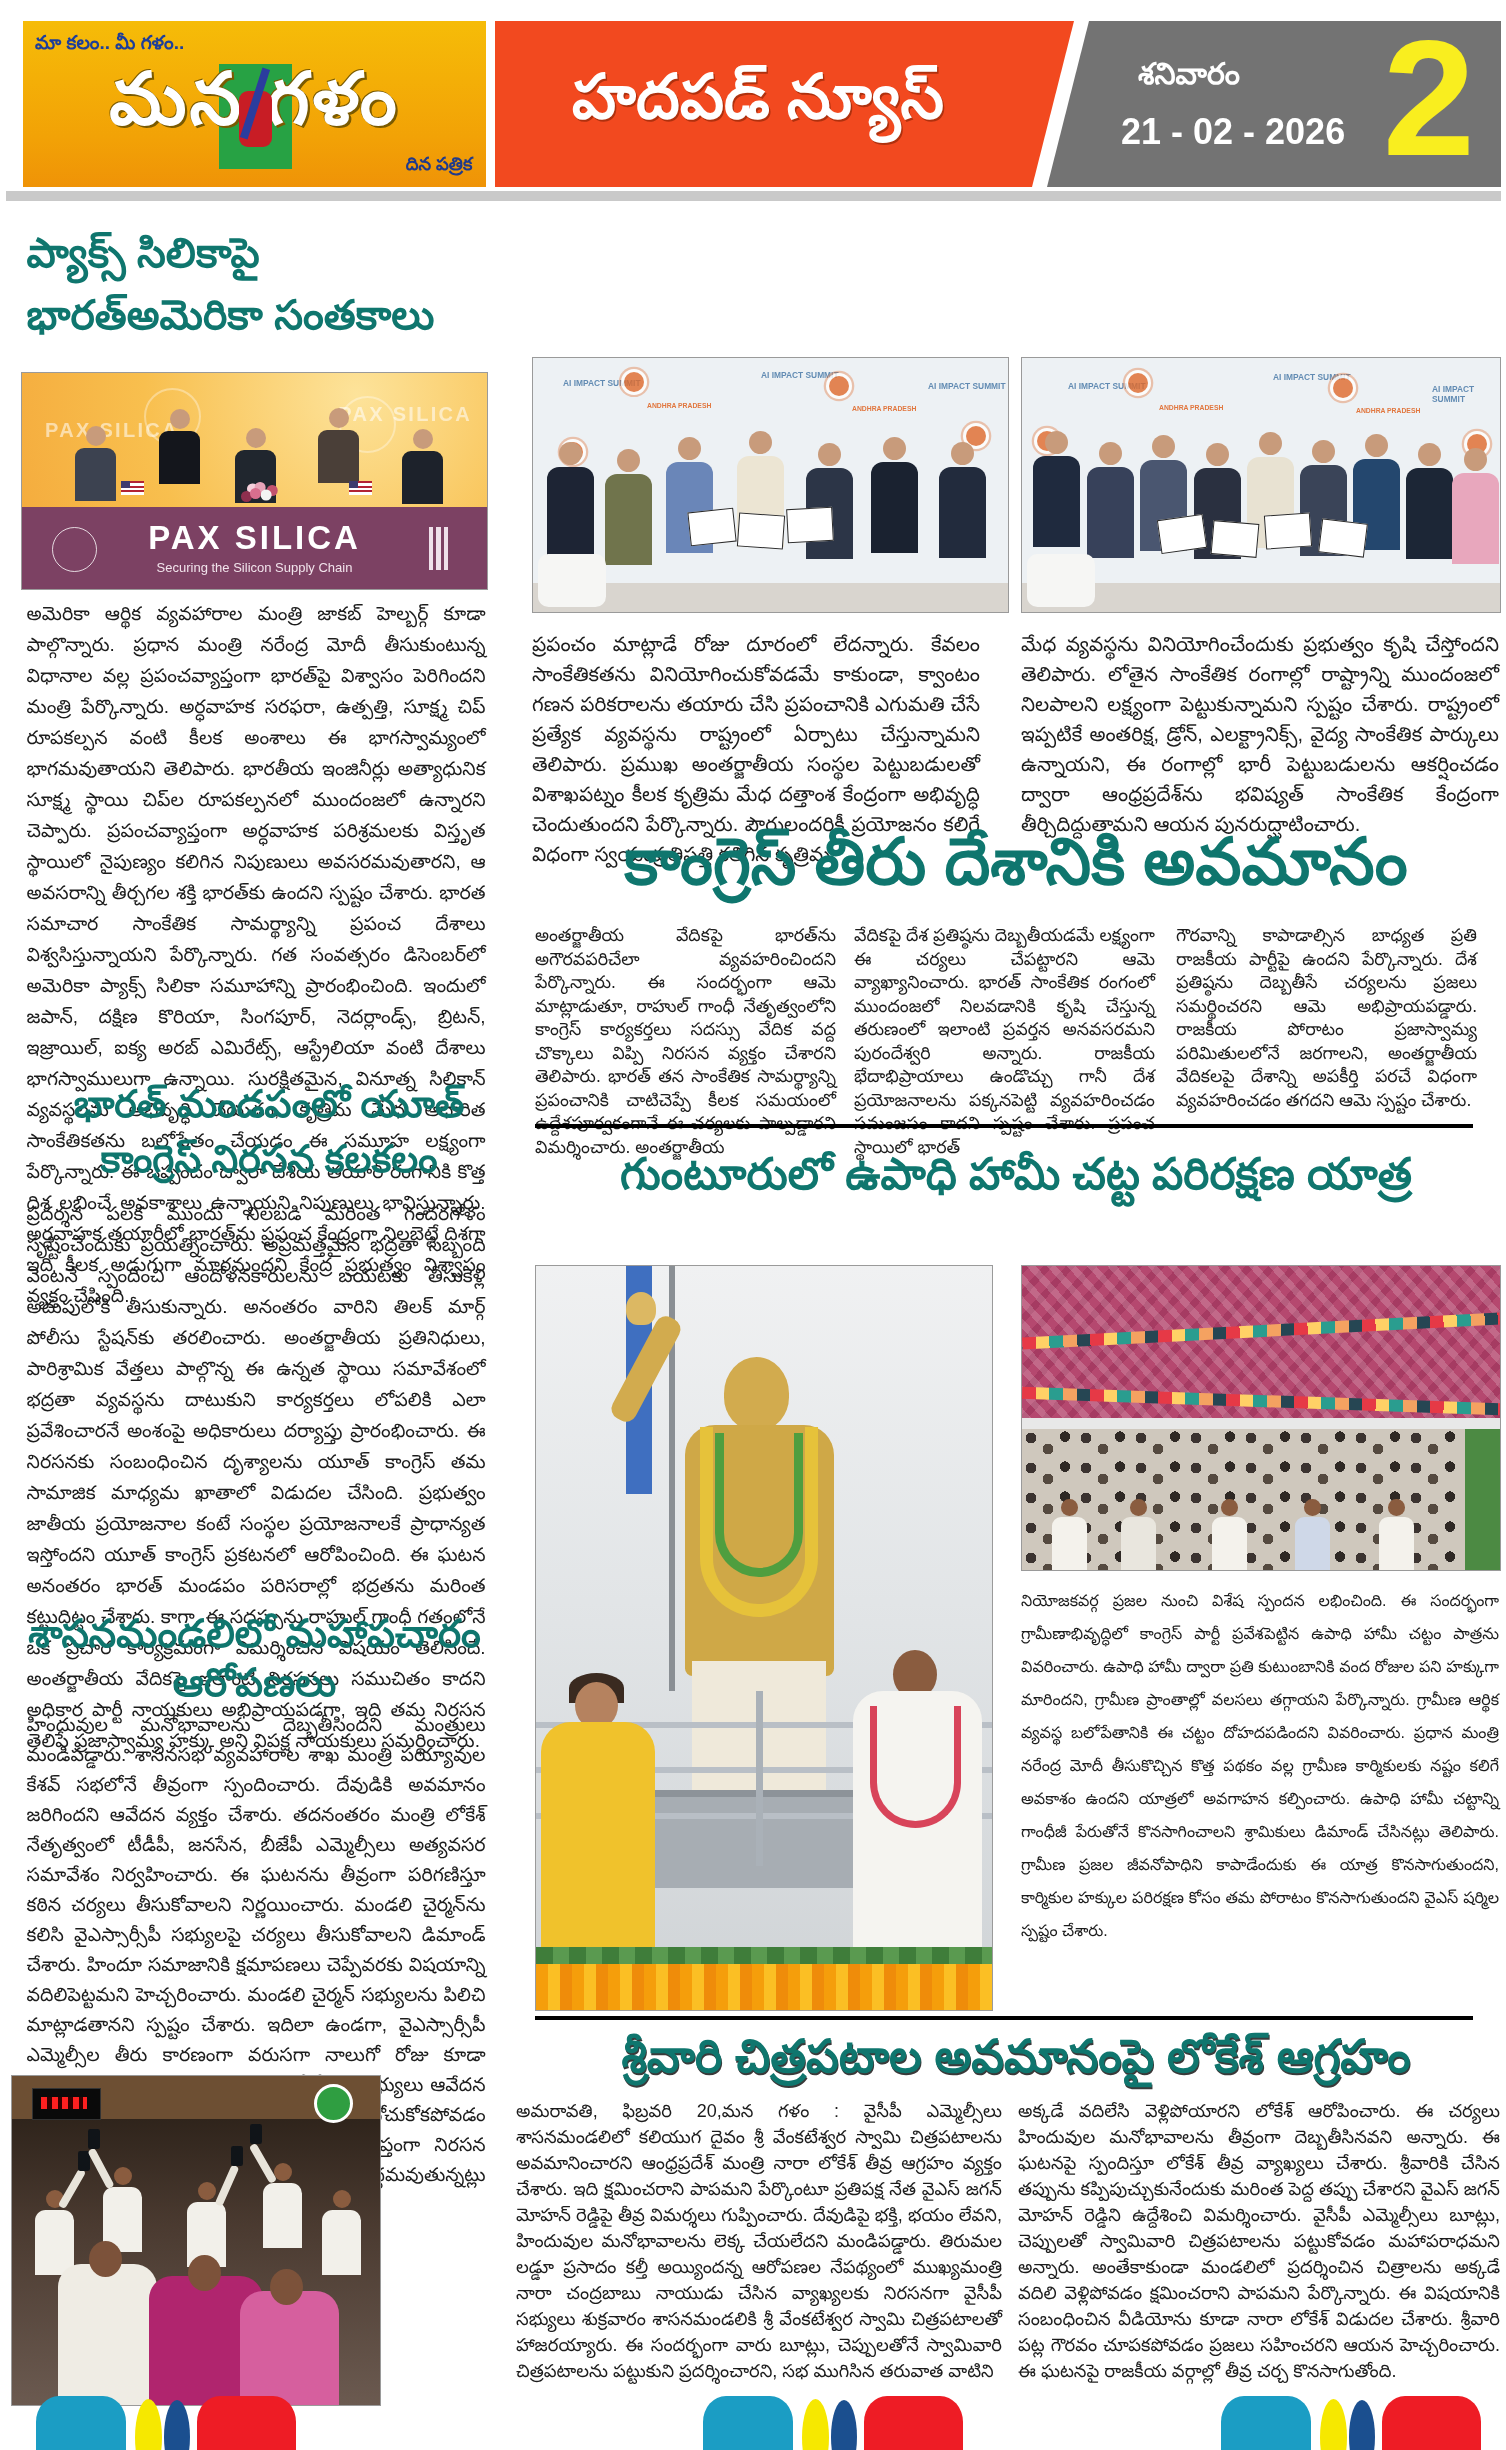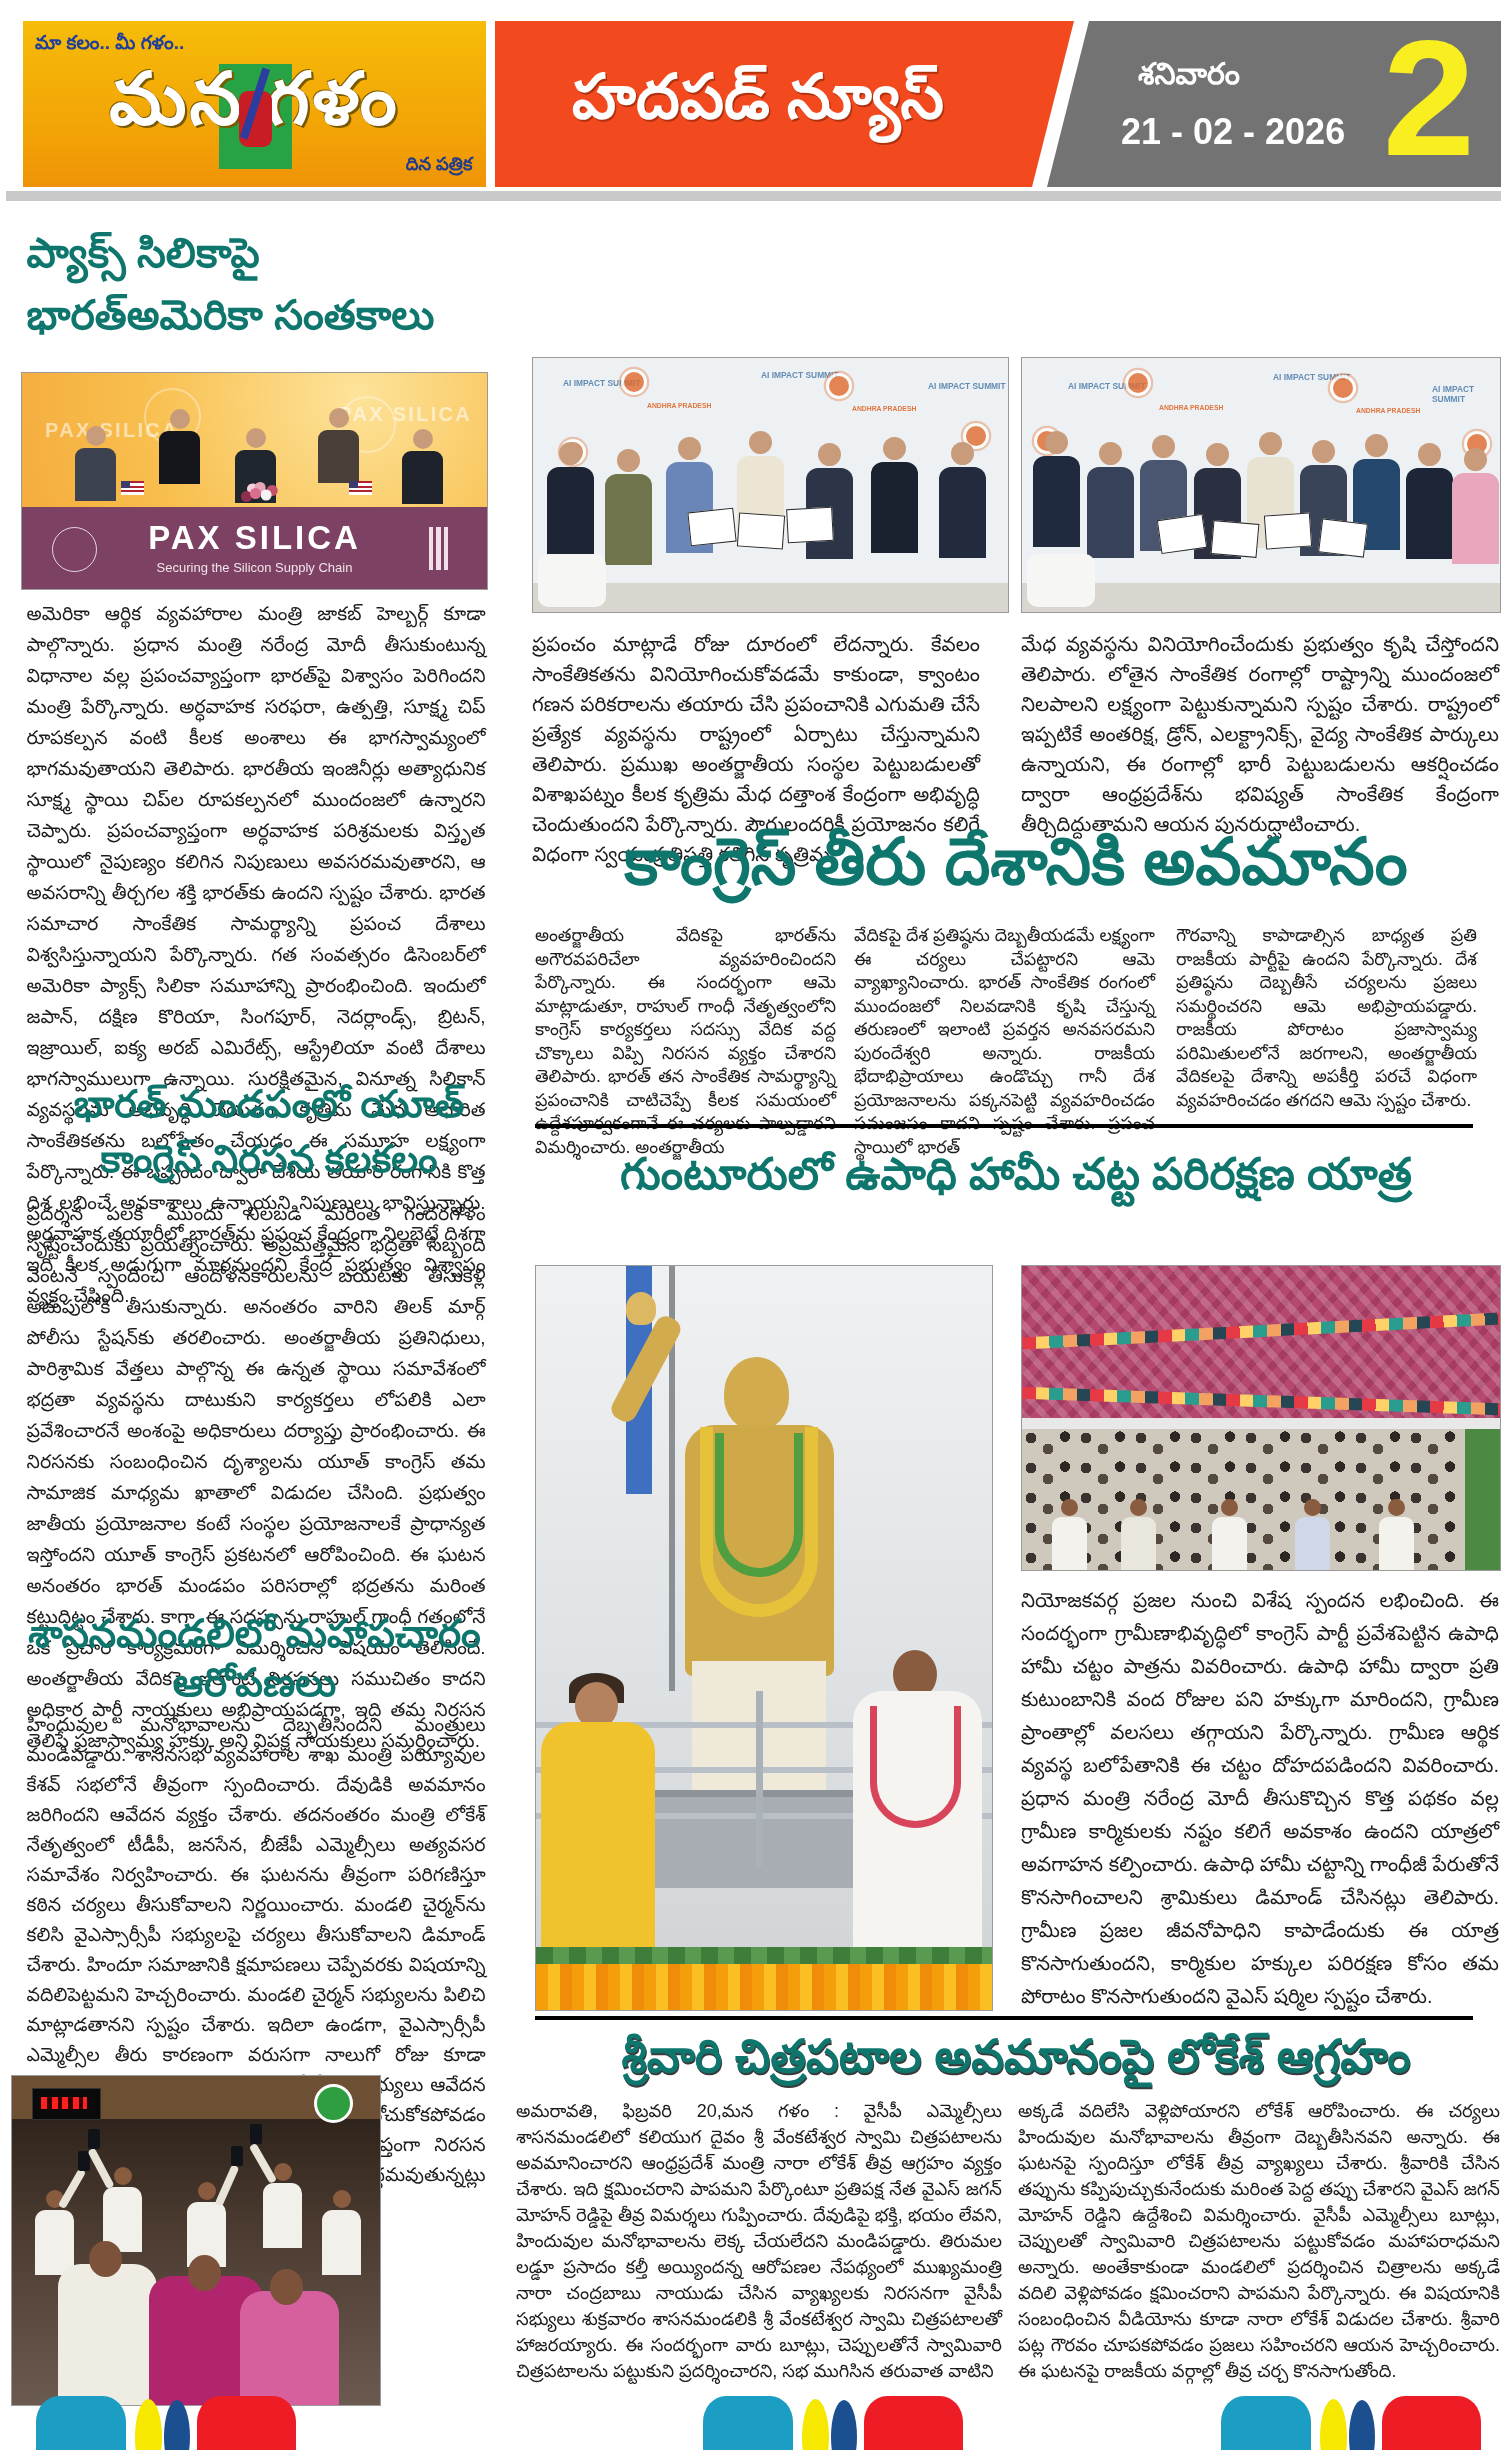--- a/index.html
+++ b/index.html
@@ -39,21 +39,21 @@
   .hl-youth{left:41px;top:1077px;width:456px;text-align:center;font-size:38px;line-height:55px;}
   .hl-council{left:26.6px;top:1609px;width:456px;text-align:center;font-size:39px;line-height:49px;}
   .body-txt{font-size:19px;line-height:31px;text-align:justify;color:#1c1c1c;}
   .pax-body{left:26.6px;top:598px;width:459px;height:440px;}
   .youth-body{left:26.6px;top:1198px;width:459px;height:380px;}
   .council-body{left:26.6px;top:1710px;width:459px;height:340px;line-height:30px;}
   .ai-col1{left:532px;top:629px;width:448px;height:181px;font-size:20px;line-height:30px;}
   .ai-col2{left:1021px;top:629px;width:478px;height:181px;font-size:20px;line-height:30px;}
   .cg-col{top:924px;width:301px;height:191px;font-size:17.5px;line-height:23.5px;}
   .cg-1{left:535px;} .cg-2{left:854px;} .cg-3{left:1176px;}
-  .gt-body{left:1021px;top:1584px;width:478px;height:425px;font-size:20px;line-height:33px;}
+  .gt-body{left:1021px;top:1584px;width:478px;height:425px;font-size:16px;line-height:33px;}
   .sv-col{top:2098px;height:283px;font-size:18px;line-height:26px;}
   .sv-1{left:516px;width:486px;} .sv-2{left:1018px;width:482px;}
   .sep{height:3.8px;background:#000;}
   .sep1{left:535px;top:1124px;width:938px;}
   .sep2{left:535px;top:2016px;width:938px;}
 
   
   .photo{position:absolute;border:0.8px solid #9a9a9a;overflow:hidden;background:#e8e8e8;}
   
   .pax-photo{left:21px;top:372px;width:465px;height:216px;}

